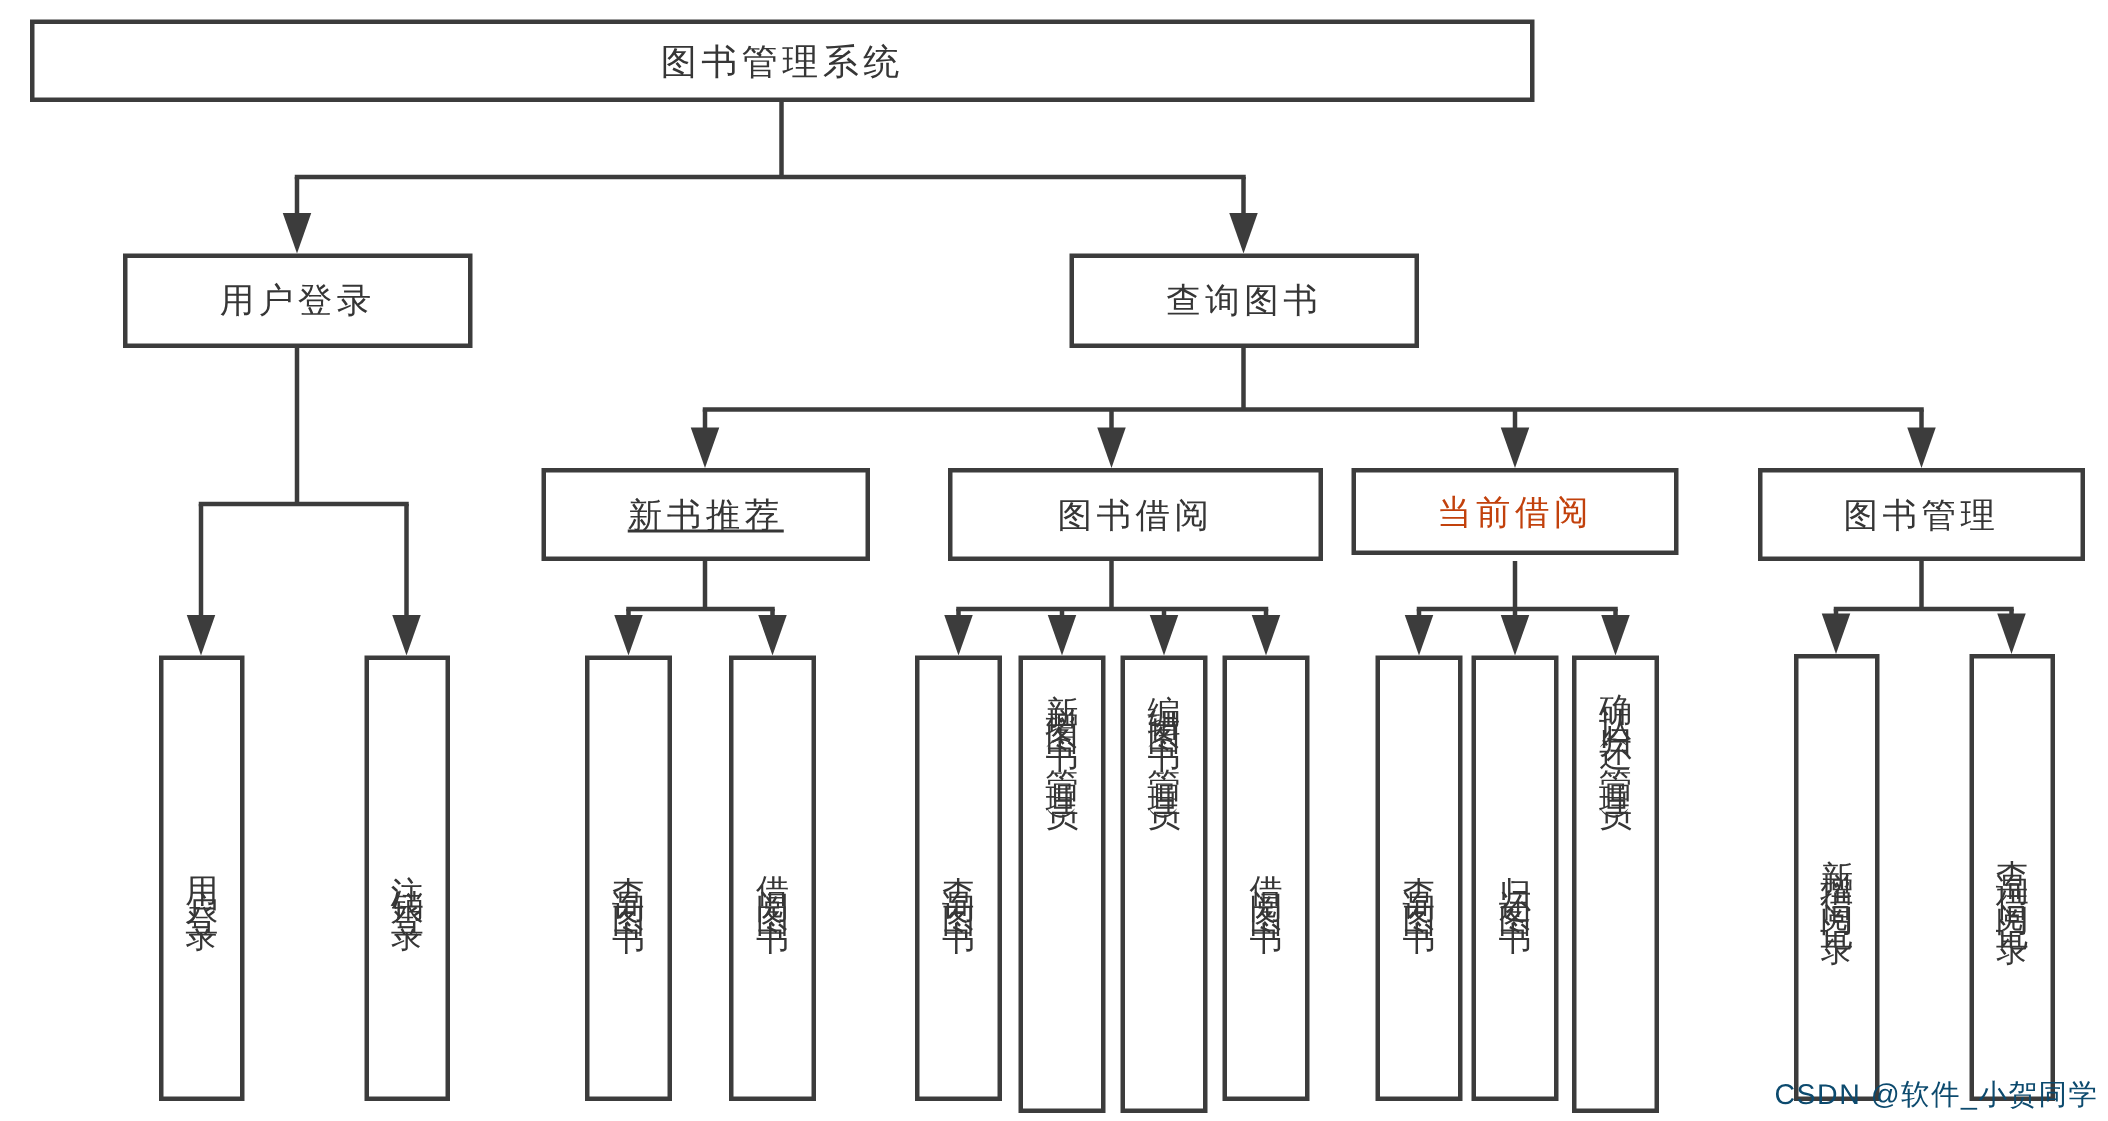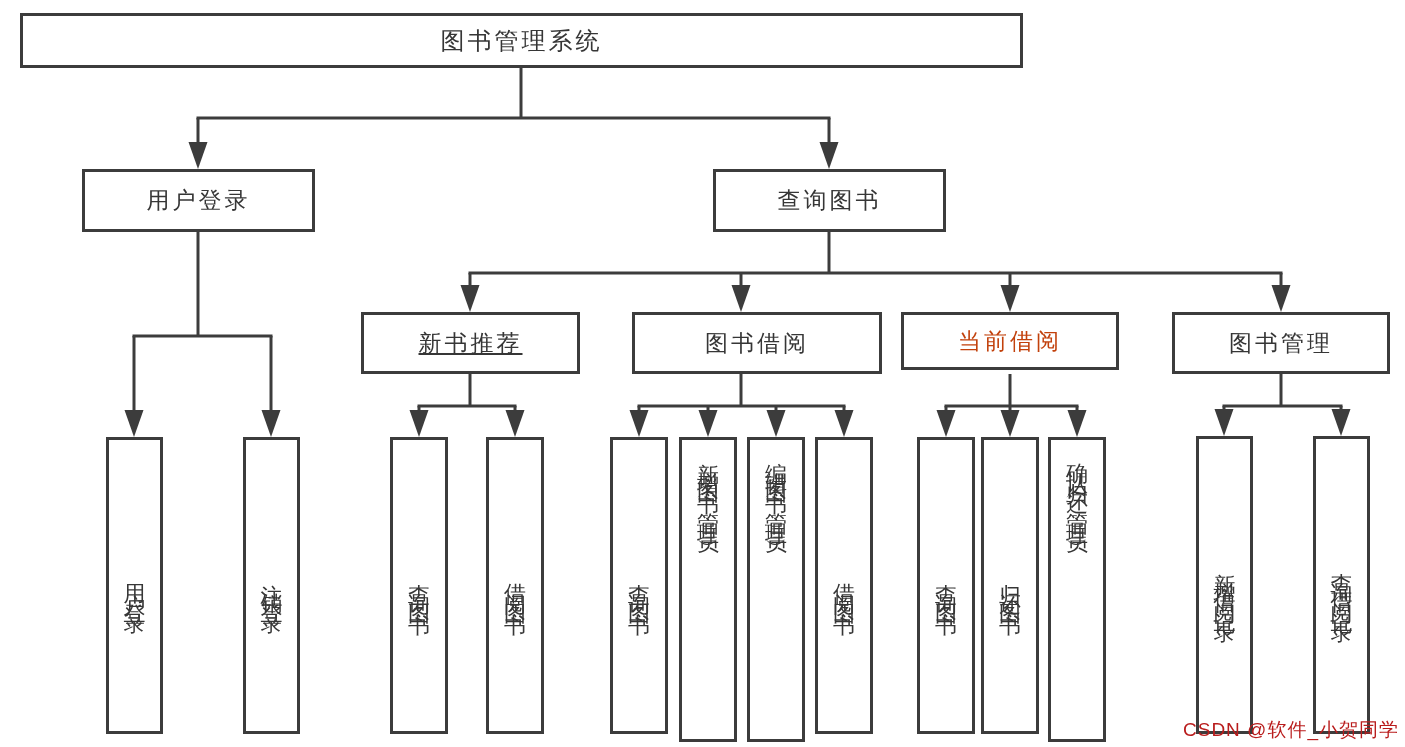--- a/index.html
+++ b/index.html
@@ -48,21 +48,21 @@
   }
   .node.v.top {
     justify-content: flex-start;
     padding-top: 5px;
   }
   #watermark {
     position: absolute;
     left: 1183px;
     top: 717px;
     font-size: 19px;
-    color: #b91c1c;
+    color: #0c4a6e;
     letter-spacing: 1px;
     white-space: nowrap;
     z-index: 3;
   }
 </style>
 </head>
 <body>
 
 <div id="stage">
   <svg id="connectors" width="1405" height="747">

